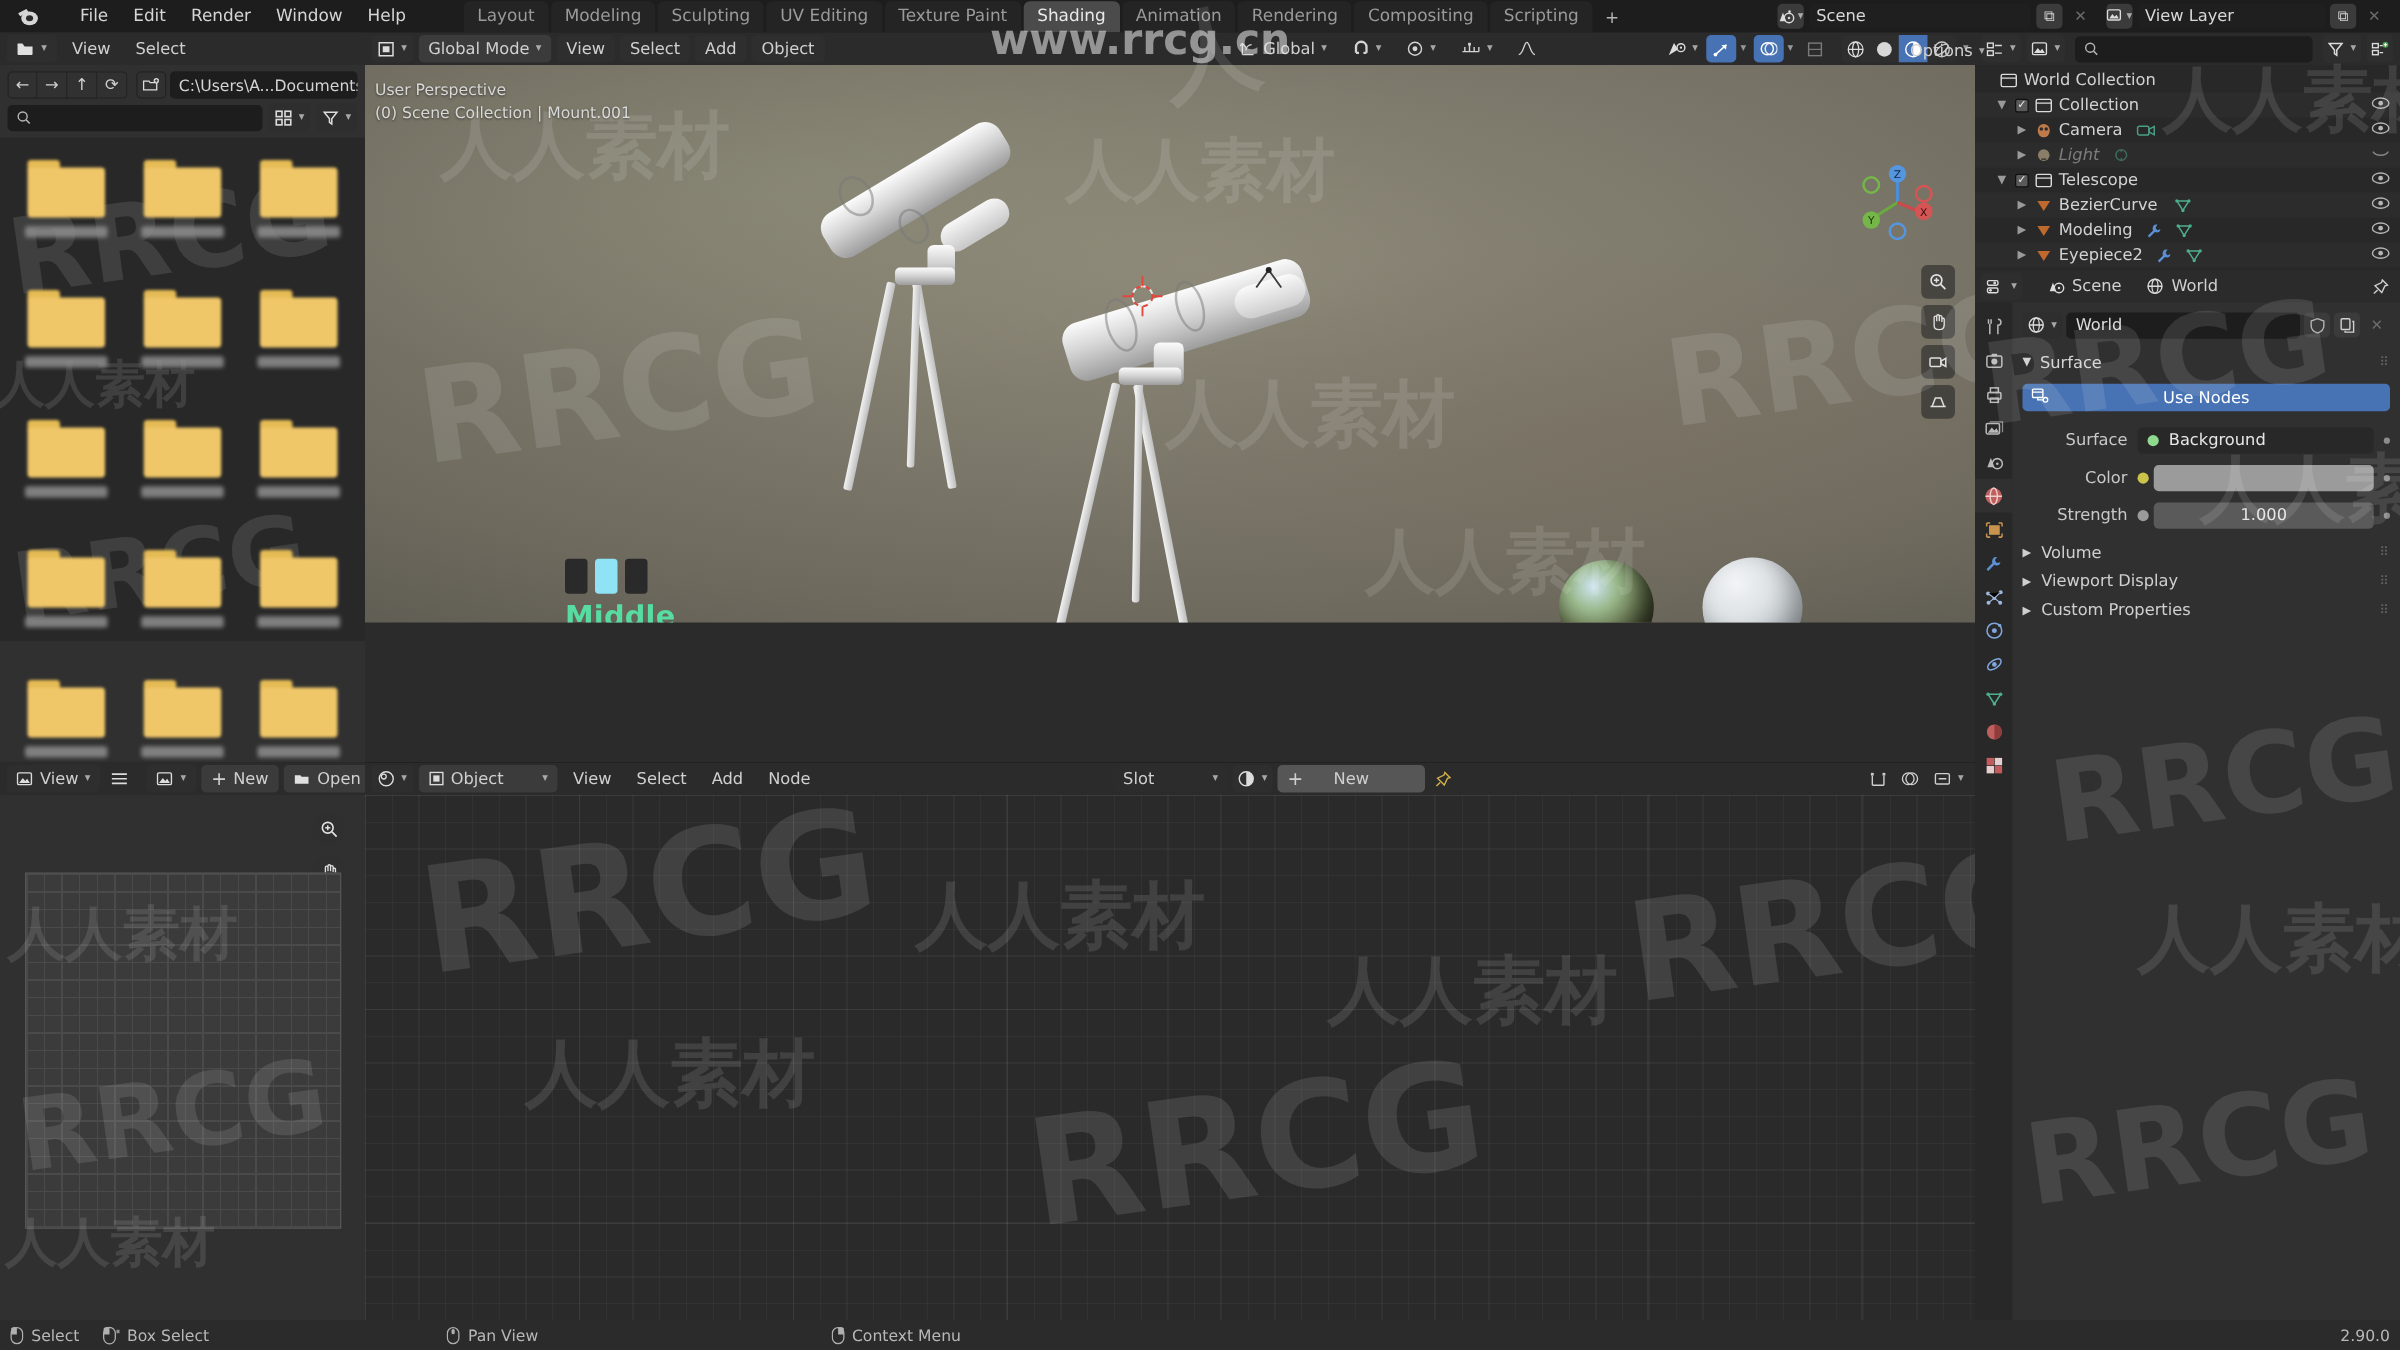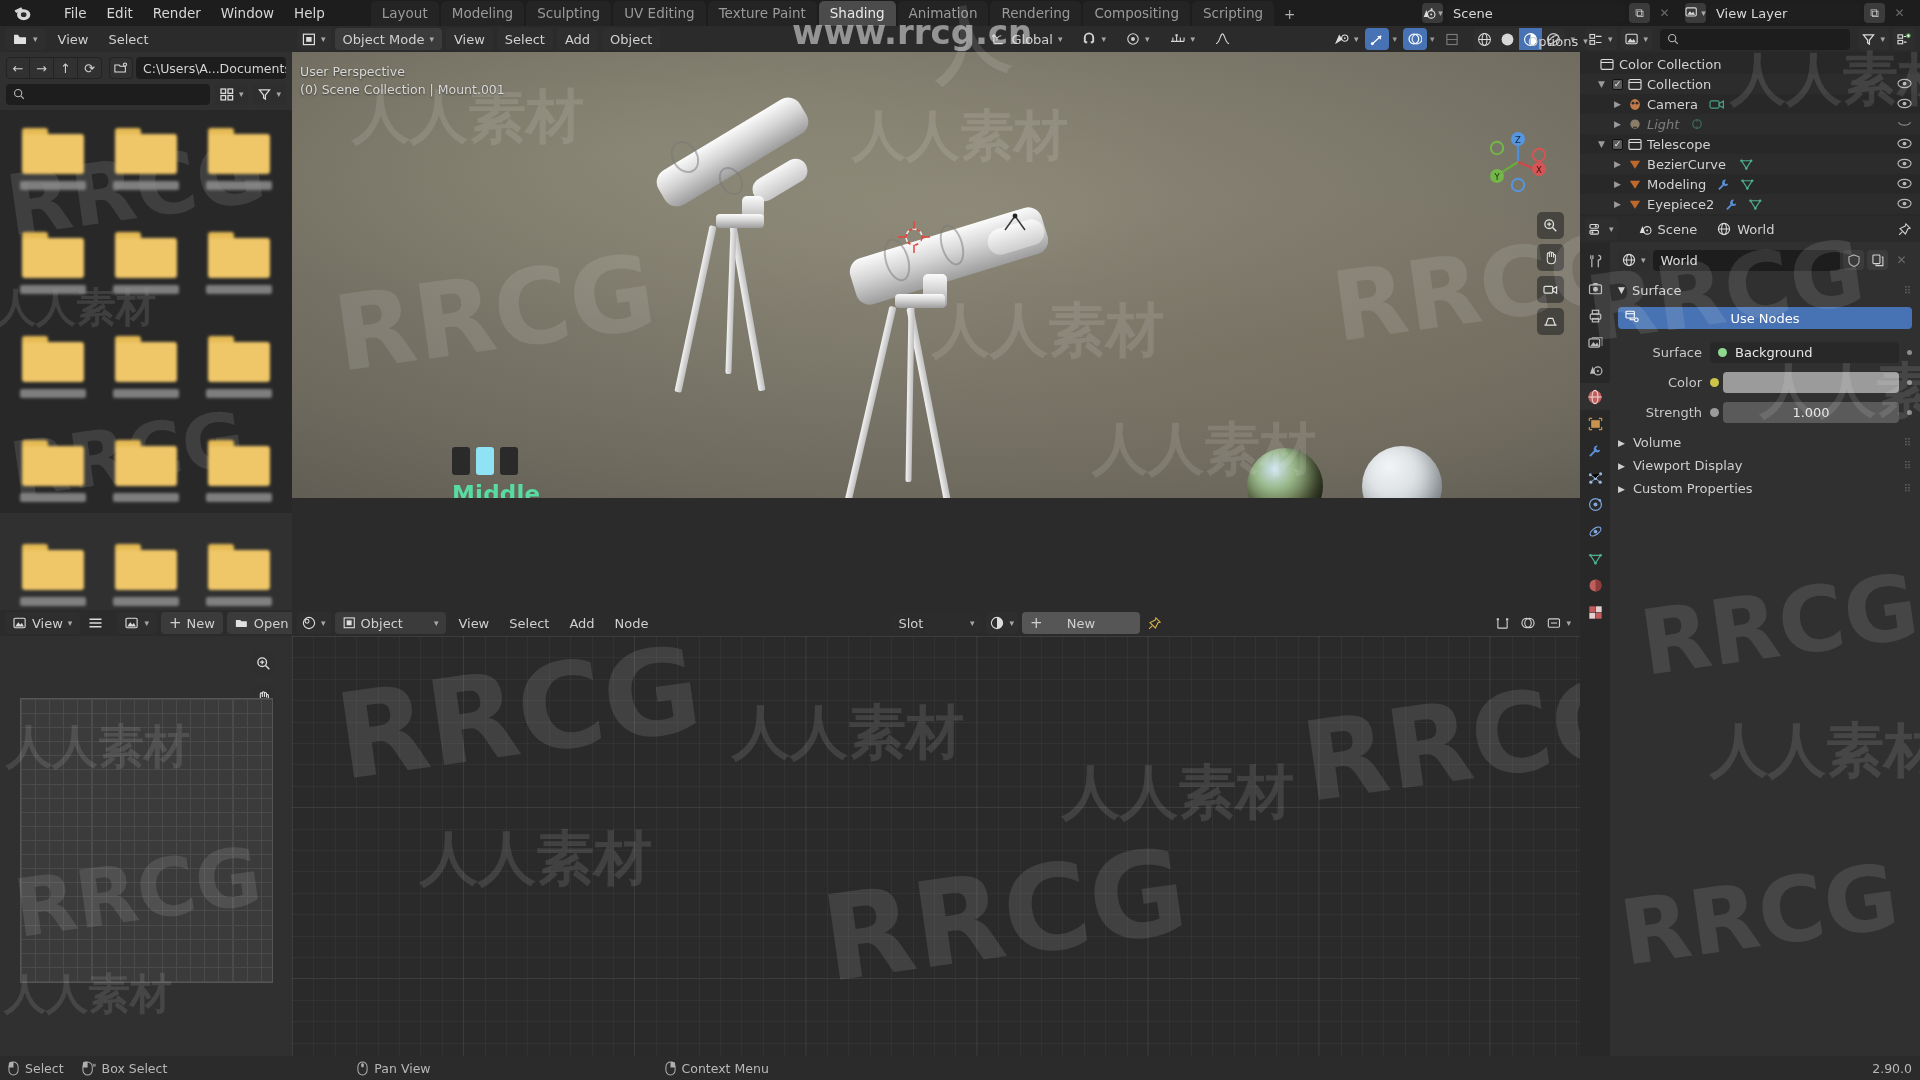--- a/index.html
+++ b/index.html
@@ -445,21 +445,21 @@
   <div class="area" id="viewport">
     <div class="area-header" id="vp-head">
       <div class="btn" style="padding:2px 5px;">
         <svg width="14" height="13" viewBox="0 0 14 13">
             <rect x="1.4" y="1.2" width="11" height="10.4" fill="none" stroke="#dcdcdc" stroke-width="1.2"></rect>
             <rect x="4.2" y="4" width="5.4" height="4.8" fill="#dcdcdc"></rect>
           </svg>
         <span class="chev">▾</span>
       </div>
       <div class="btn" style="background:#3b3b3b;">
-        <span>Object Mode</span>
+        <span>Global Mode</span>
         <span class="chev">▾</span>
       </div>
       <div class="btn">View</div>
       <div class="btn">Select</div>
       <div class="btn">Add</div>
       <div class="btn">Object</div>
 
       <div class="row" style="margin-left:290px;gap:4px;padding-left:30px;">
         <div class="btn flat">
           <svg width="14" height="14" viewBox="0 0 15 15">
@@ -796,21 +796,21 @@
     <div id="ol-body">
 
       <div class="ol-row">
         <span class="disc"></span>
         <span class="icobox">
           <svg width="14" height="13" viewBox="0 0 15 14">
               <rect x="1" y="1.6" width="13" height="10.6" rx="1.4" fill="none" stroke="#dcdcdc" stroke-width="1.2"></rect>
               <path d="M1 4.8 h13" stroke="#dcdcdc" stroke-width="1.2"></path>
             </svg>
         </span>
-        <span>Color Collection</span>
+        <span>World Collection</span>
       </div>
 
       <div class="ol-row alt" style="padding-left:16px;">
         <span class="disc">▼</span>
         <span class="cb">✓</span>
         <span class="icobox">
           <svg width="14" height="13" viewBox="0 0 15 14">
               <rect x="1" y="1.6" width="13" height="10.6" rx="1.4" fill="none" stroke="#dcdcdc" stroke-width="1.2"></rect>
               <path d="M1 4.8 h13" stroke="#dcdcdc" stroke-width="1.2"></path>
             </svg>

